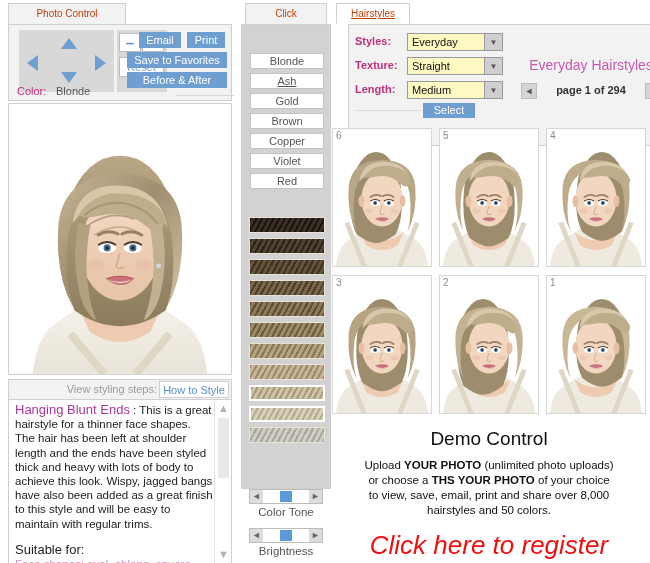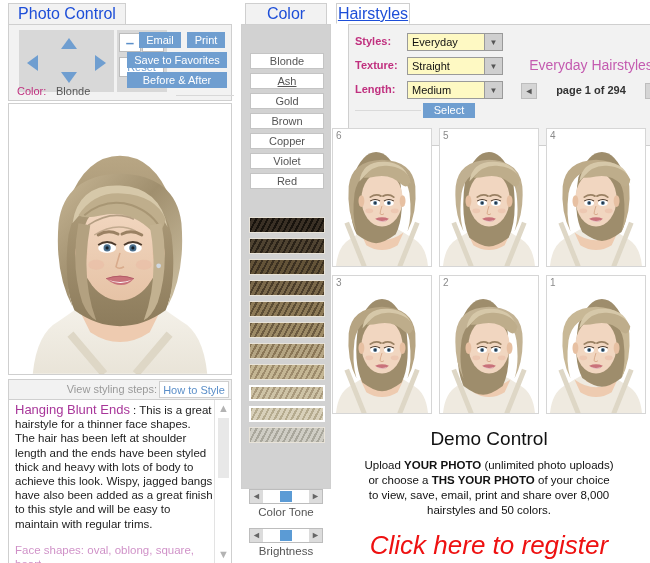--- a/index.html
+++ b/index.html
@@ -13,22 +13,22 @@
     overflow:hidden;
   }
   .app{position:relative;width:650px;height:563px;}
 
   
   .tab-head{
     position:absolute;
     background:#f2f2f2;
     border:1px solid #cfcfcf;
     border-bottom:none;
-    font-size:16px;
-    color:#1d4ed8;
+    font-size:10px;
+    color:#c2410c;
     text-align:center;
     line-height:20px;
     height:21px;
     box-sizing:border-box;
   }
   .panel-body{
     position:absolute;
     background:#f2f2f2;
     border:1px solid #cfcfcf;
     box-sizing:border-box;
@@ -320,30 +320,31 @@
 
   <div id="steps-strip">
     <span class="label">View styling steps:</span>
     <span class="howto">How to Style</span>
   </div>
 
   <div id="desc-box">
     <div id="desc-text">
       <span class="ttl">Hanging Blunt Ends</span><span> : </span><span>This is a great hairstyle for a thinner face shapes. The hair has been left at shoulder length and the ends have been styled thick and heavy with lots of body to achieve this look. Wispy, jagged bangs have also been added as a great finish to this style and will be easy to maintain with regular trims.</span>
       <div style="height:12px"></div>
+      <div class="sub">Suitable for:</div>
       <div class="faded">Face shapes: oval, oblong, square, heart</div>
     </div>
     <div id="desc-scroll">
       <div class="sb-up">▲</div>
       <div class="sb-thumb"></div>
       <div class="sb-dn">▼</div>
     </div>
   </div>
 
-  <div class="tab-head" id="color-tab">Color</div>
+  <div class="tab-head" id="color-tab">Click</div>
   <div class="panel-body" id="color-body">
     <div id="color-buttons">
         <div class="colorbtn sel" style="top: 8px; margin-top: 20px;">Natural</div>
         <div class="colorbtn" style="top: 28px;">Blonde</div>
         <div class="colorbtn" style="top: 48px; text-decoration: underline;">Ash</div>
         <div class="colorbtn" style="top: 68px;">Gold</div>
         <div class="colorbtn" style="top: 88px;">Brown</div>
         <div class="colorbtn" style="top: 108px;">Copper</div>
         <div class="colorbtn" style="top: 128px;">Violet</div>
         <div class="colorbtn" style="top: 148px;">Red</div>

